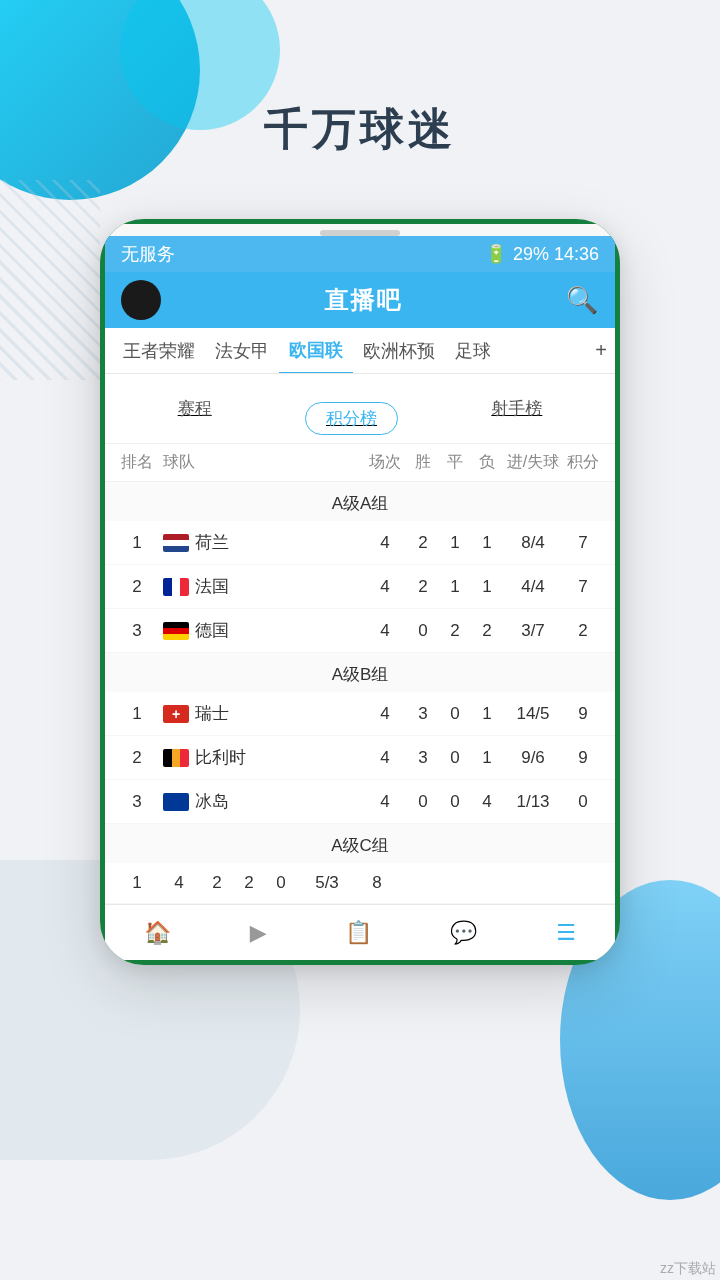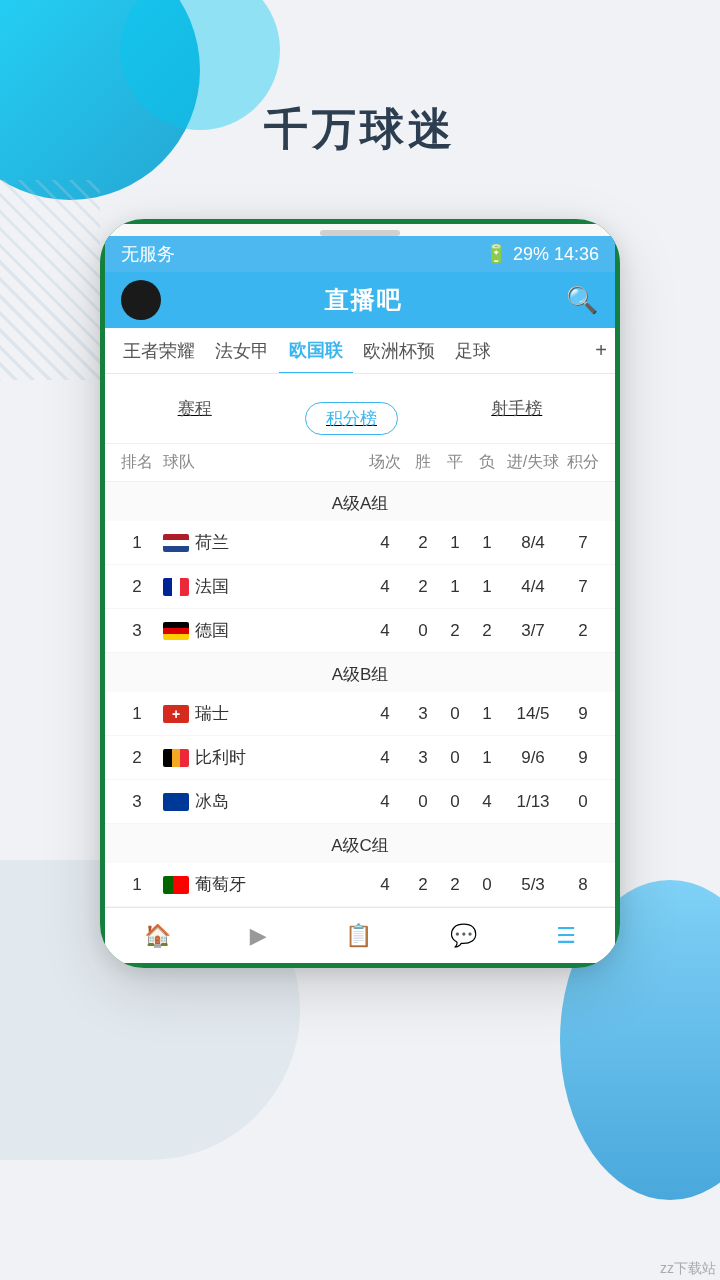--- a/index.html
+++ b/index.html
@@ -459,23 +459,20 @@
       <div class="col-win">0</div>
       <div class="col-draw">0</div>
       <div class="col-loss">4</div>
       <div class="col-gd">1/13</div>
       <div class="col-pts">0</div>
     </div>
 
     <div class="group-header">A级C组</div>
     <div class="table-row">
       <div class="col-rank">1</div>
-      <div class="col-team team-name">
-        <span class="flag flag-pt"></span>葡萄牙
-      </div>
       <div class="col-played">4</div>
       <div class="col-win">2</div>
       <div class="col-draw">2</div>
       <div class="col-loss">0</div>
       <div class="col-gd">5/3</div>
       <div class="col-pts">8</div>
     </div>
   </div>
 
   <div class="bottom-nav">

